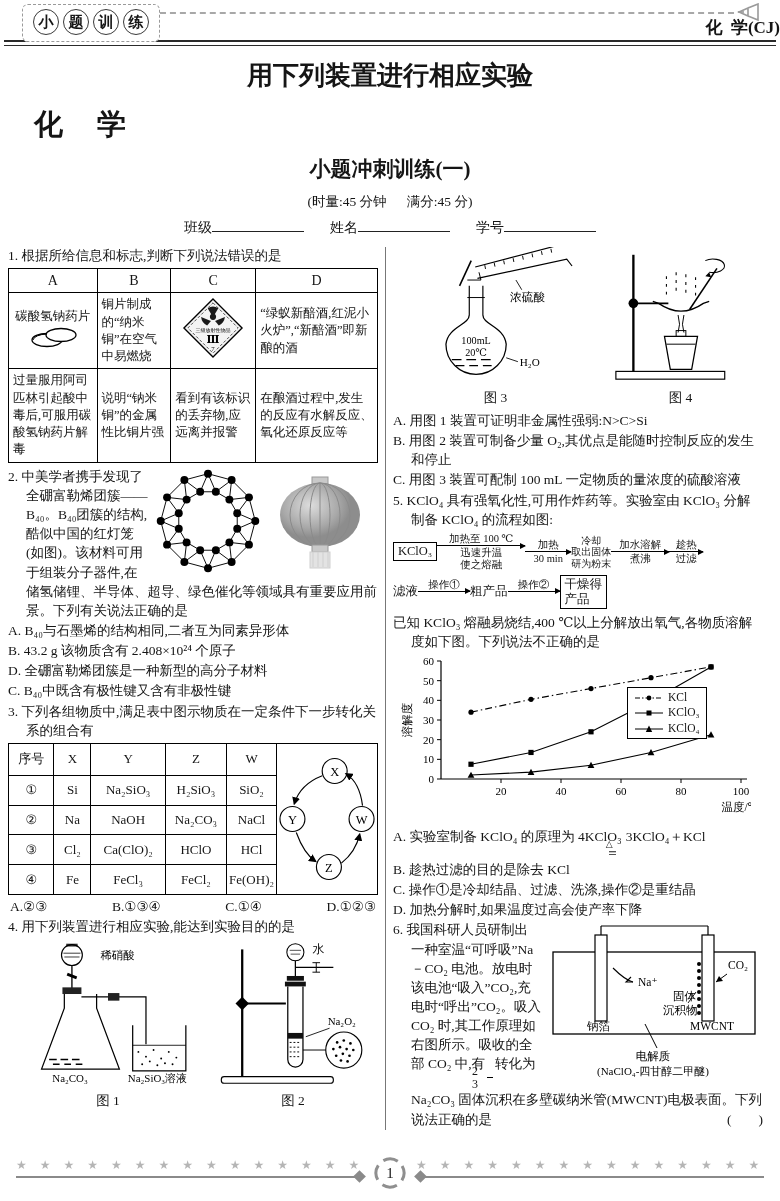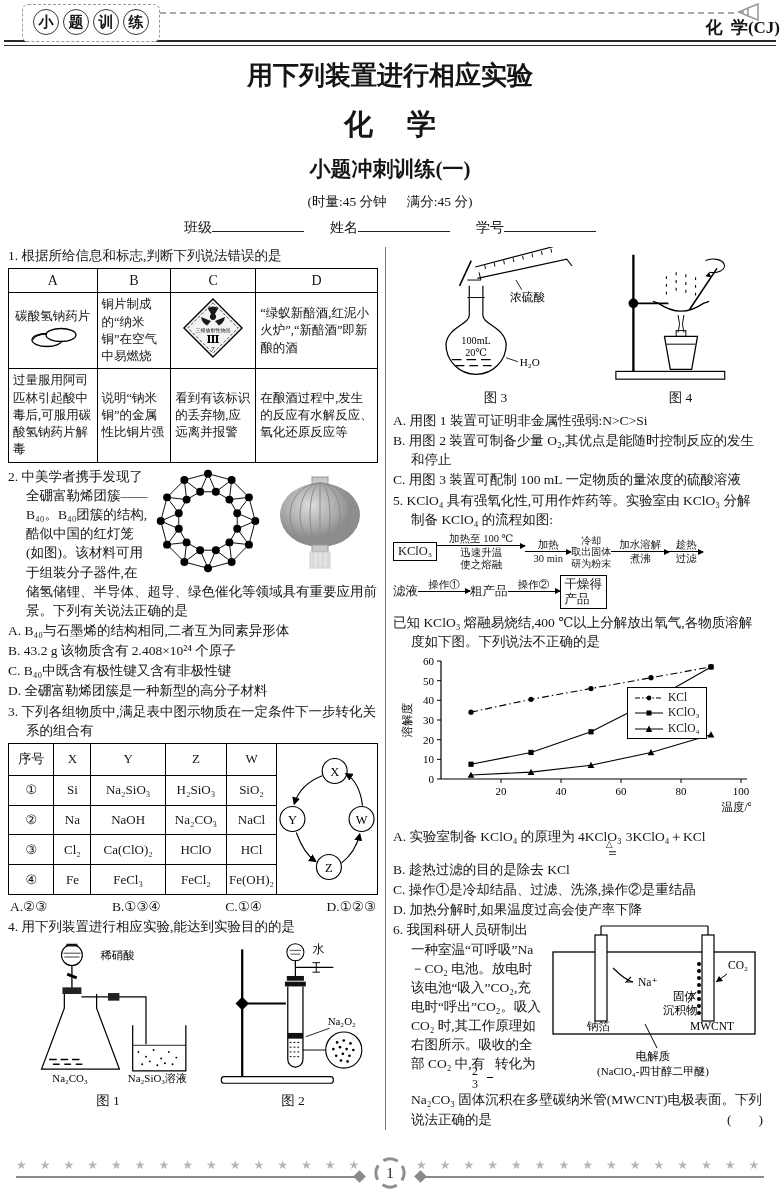--- a/index.html
+++ b/index.html
@@ -12,21 +12,21 @@
          border:1.5px dashed #9a9a9a;border-radius:6px;background:#fff;z-index:2}
   .badge b{display:flex;align-items:center;justify-content:center;width:24px;height:24px;
            border:1.6px solid #3a3a3a;border-radius:50%;font-size:15px;font-weight:bold}
   .hdash{position:absolute;left:150px;right:46px;top:12px;border-top:2px dashed #a8a8a8}
   .hsub{position:absolute;left:0;right:0;top:16px;text-align:right;font-weight:bold;font-size:17px}
   .mega{position:absolute;right:18px;top:3px;color:#9a9a9a}
   .dblrule{position:absolute;left:4px;right:4px;top:40px;height:3px;
            border-top:2px solid #2a2a2a;border-bottom:1px solid #2a2a2a}
   
   .t-main{margin-top:18px;text-align:center;font-size:26px;font-weight:bold}
-  .t-subject{margin-top:12px;text-align:center;font-size:29px;font-weight:bold;letter-spacing:34px;text-indent:34px}
+  .t-subject{margin-top:12px;text-align:left;font-size:29px;font-weight:bold;letter-spacing:34px;text-indent:34px}
   .t-section{margin-top:10px;text-align:center;font-size:21px;font-weight:bold}
   .t-meta{margin-top:10px;text-align:center;font-size:13.5px}
   .t-fill{margin-top:6px;display:flex;justify-content:center;gap:26px;font-size:14px}
   .blank{display:inline-block;width:92px;border-bottom:1px solid #222;height:14px}
   
   .cols{display:flex;margin:8px 4px 0 4px}
   .col{width:378px;padding:0 4px;box-sizing:border-box}
   .vdiv{width:0;border-left:1px solid #777;margin:2px 3px 0 3px}
   .q,.opt{font-size:13.5px;line-height:1.42;padding-left:18px;text-indent:-18px;margin:1px 0}
   .caption{text-align:center;font-size:13.5px;margin:0 0 2px 0}
@@ -253,22 +253,22 @@
             <line x1="52" y1="14" x2="52" y2="78" stroke="#8a8a8a"></line>
             <rect x="44" y="76" width="16" height="7" fill="#c9c9c9" stroke="#999"></rect>
             <rect x="42" y="83" width="20" height="16" fill="#e3e3e3" stroke="#cfcfcf"></rect>
             <path d="M45,83 v15 M50,83 v15 M55,83 v15 M60,83 v15" stroke="#cfcfcf"></path>
           </svg>
         </div>
         <div class="q">2. 中美学者携手发现了全硼富勒烯团簇——B₄₀。B₄₀团簇的结构,酷似中国的红灯笼(如图)。该材料可用于组装分子器件,在储氢储锂、半导体、超导、绿色催化等领域具有重要应用前景。下列有关说法正确的是</div>
         <div style="clear:left"></div>
         <div class="opt">A. B₄₀与石墨烯的结构相同,二者互为同素异形体</div>
         <div class="opt">B. 43.2 g 该物质含有 2.408×10²⁴ 个原子</div>
+        <div class="opt">D. 全硼富勒烯团簇是一种新型的高分子材料</div>
         <div class="opt">C. B₄₀中既含有极性键又含有非极性键</div>
-        <div class="opt">D. 全硼富勒烯团簇是一种新型的高分子材料</div>
       </div>
 
       <div style="clear:both">
         <div class="q">3. 下列各组物质中,满足表中图示物质在一定条件下一步转化关系的组合有</div>
         <div class="t3wrap">
           <table class="t3">
             <tbody>
                 <tr>
               <td style="width:44px">序号</td>
               <td style="width:34px">X</td>

